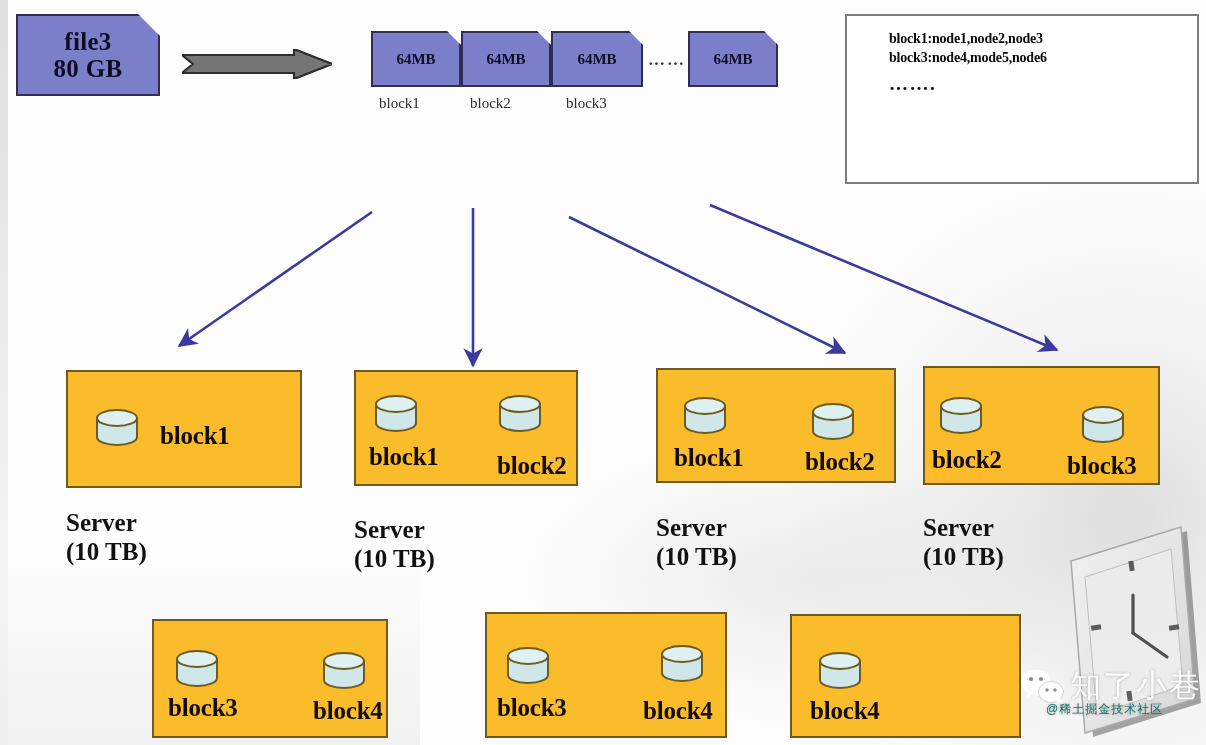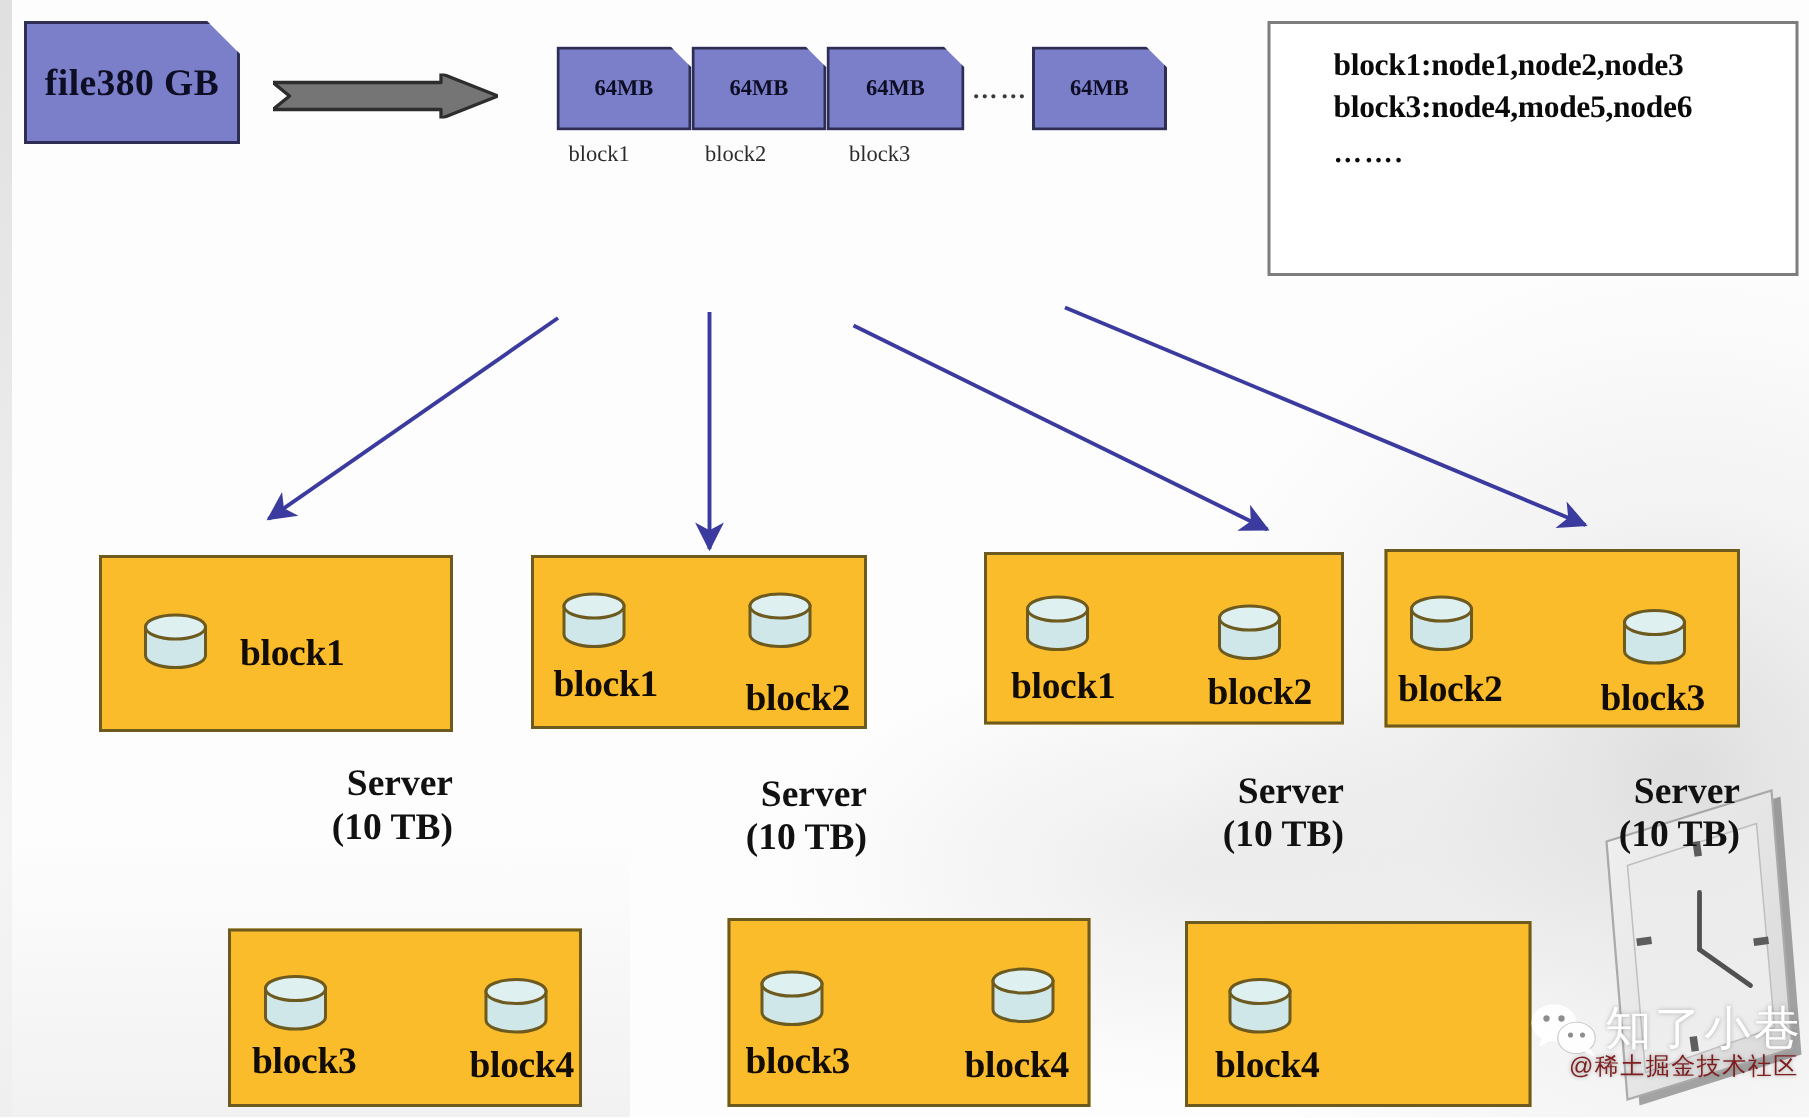--- a/index.html
+++ b/index.html
@@ -50,20 +50,21 @@
     pointer-events: none;
   }
 
   
   .file-shape {
     position: absolute;
     background: #7b7ec8;
     border: 2px solid #2e2e55;
     box-sizing: border-box;
     display: flex;
+    flex-direction: column;
     align-items: center;
     justify-content: center;
     color: #0d0d23;
     font-weight: bold;
     -webkit-clip-path: polygon(0 0, calc(100% - 22px) 0, 100% 22px, 100% 100%, 0 100%);
     clip-path: polygon(0 0, calc(100% - 22px) 0, 100% 22px, 100% 100%, 0 100%);
   }
   #file-box {
     left: 16px; top: 14px;
     width: 144px; height: 82px;
@@ -117,21 +118,21 @@
   #mapping-box {
     position: absolute;
     left: 845px; top: 14px;
     width: 354px; height: 170px;
     background: #ffffff;
     border: 2px solid #7d7d7d;
     box-sizing: border-box;
     padding: 14px 0 0 42px;
   }
   #mapping-box .maprow {
-    font-size: 21px;
+    font-size: 14px;
     font-weight: bold;
     color: #0a0a0a;
     line-height: 1.33;
     white-space: nowrap;
     letter-spacing: -0.2px;
   }
   #mapping-box .mapdots {
     font-size: 19px;
     font-weight: bold;
     letter-spacing: 1.5px;
@@ -162,21 +163,21 @@
     position: absolute;
     font-size: 25px;
     font-weight: bold;
     color: #120c06;
     white-space: nowrap;
     font-family: "Liberation Serif","DejaVu Serif",serif;
     letter-spacing: -0.2px;
   }
   .server-caption {
     position: absolute;
-    text-align: right;
+    text-align: left;
     font-size: 25px;
     font-weight: bold;
     color: #111111;
     line-height: 1.16;
     white-space: nowrap;
     font-family: "Liberation Serif","DejaVu Serif",serif;
   }
   .server-caption .cap-ln { display: block; }
 
   
@@ -192,22 +193,22 @@
     font-size: 31px;
     color: #ffffff;
     font-family: "Liberation Sans","DejaVu Sans",sans-serif;
     letter-spacing: 2px;
     text-shadow: 0 0 3px rgba(120,120,120,0.55);
     white-space: nowrap;
   }
   #wm-sub {
     position: absolute;
     left: 30px; top: 36px;
-    font-size: 16px;
-    color: #7f1d1d;
+    font-size: 12px;
+    color: #0f766e;
     font-family: "Liberation Sans","DejaVu Sans",sans-serif;
     letter-spacing: 1px;
     text-shadow: 0 0 3px rgba(110,110,110,0.6);
     white-space: nowrap;
   }
   #wm-logo {
     position: absolute;
     left: 4px; top: 2px;
     width: 46px; height: 38px;
   }

